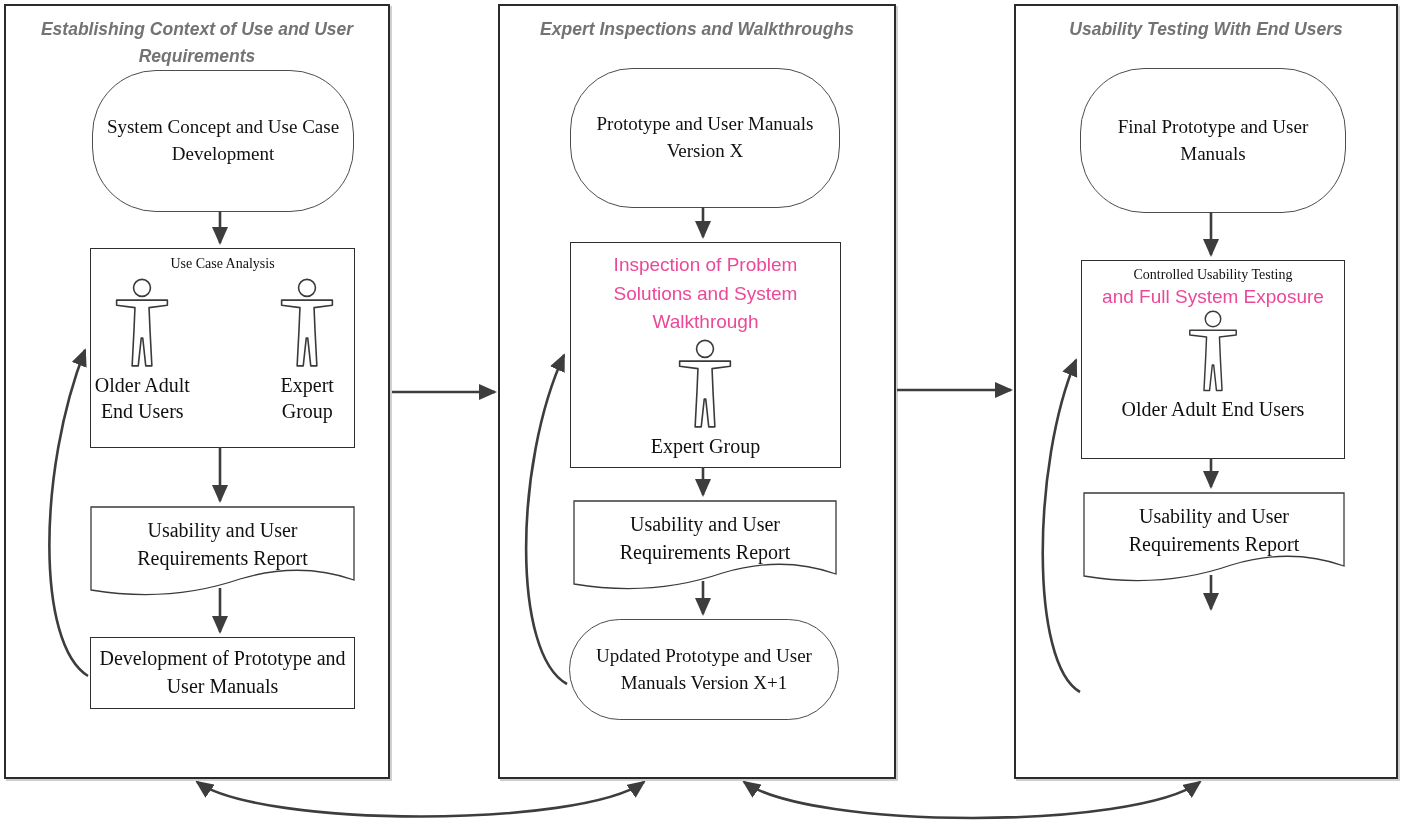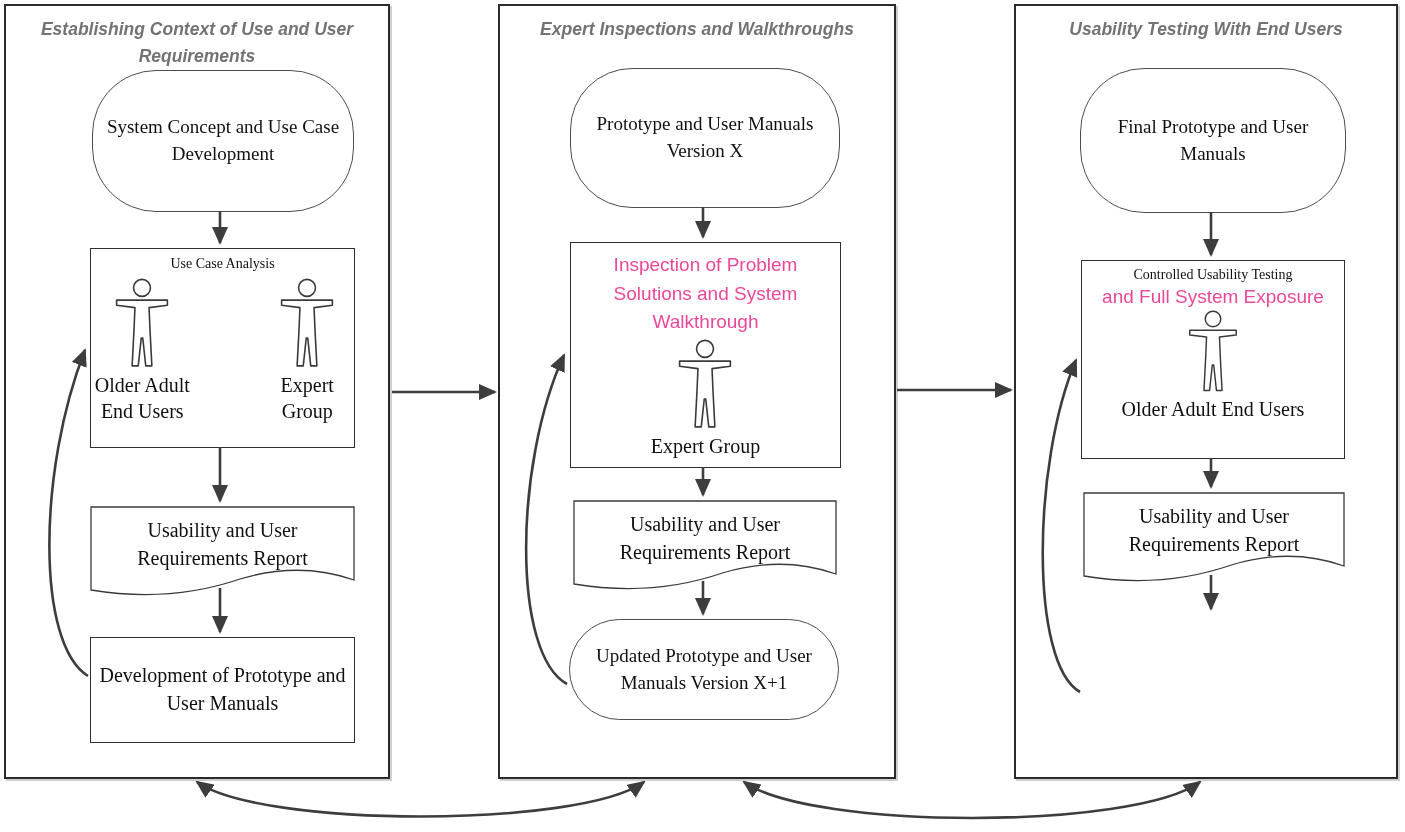--- a/index.html
+++ b/index.html
@@ -61,21 +61,21 @@
       </div>
     </div>
 
     <div class="doc" style="left:84px;top:500px;width:265px;height:100px;">
       <svg class="doc-shape" viewBox="0 0 265 100" preserveAspectRatio="none">
         <path d="M1,1 L264,1 L264,74 Q210,55 150,73 Q80,97 1,84 Z" fill="#fff" stroke="#3a3a3a" stroke-width="1.3"></path>
       </svg>
       <div class="doc-text">Usability and User Requirements Report</div>
     </div>
 
-    <div class="node rect" style="left:84px;top:631px;width:265px;height:106px;justify-content:center;">
+    <div class="node rect" style="left:84px;top:631px;width:265px;height:72px;justify-content:center;">
       <span style="font-size:20px;line-height:1.38;">Development of Prototype and User Manuals</span>
     </div>
   </div>
 
   <div class="panel" style="left:498px;width:398px;">
     <div class="panel-title">Expert Inspections and Walkthroughs</div>
 
     <div class="node stadium" style="left:70px;top:62px;width:270px;height:140px;border-radius:62px;">
       <span>Prototype and User Manuals Version X</span>
     </div>

